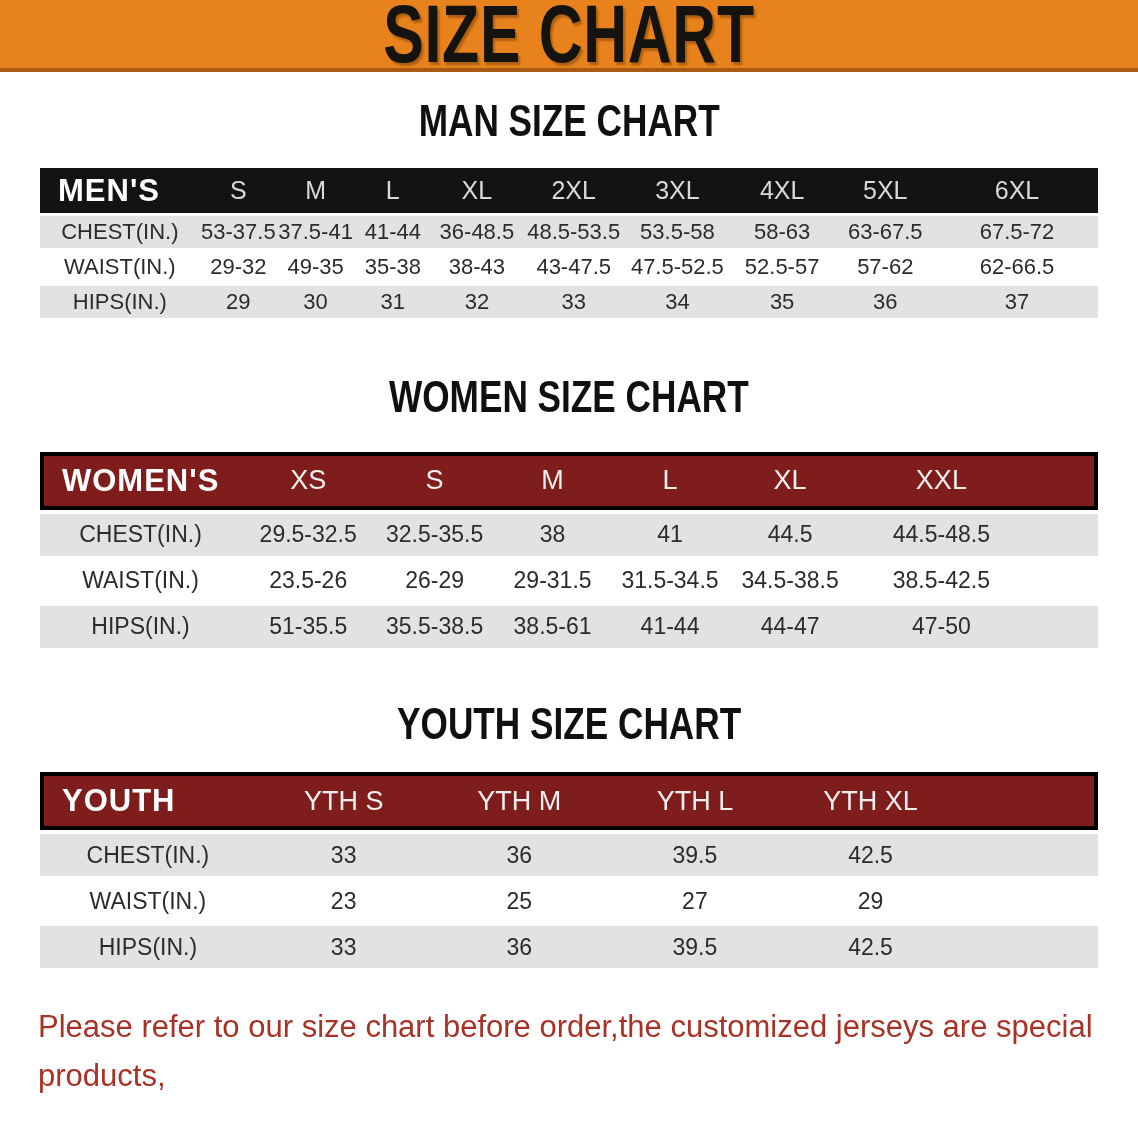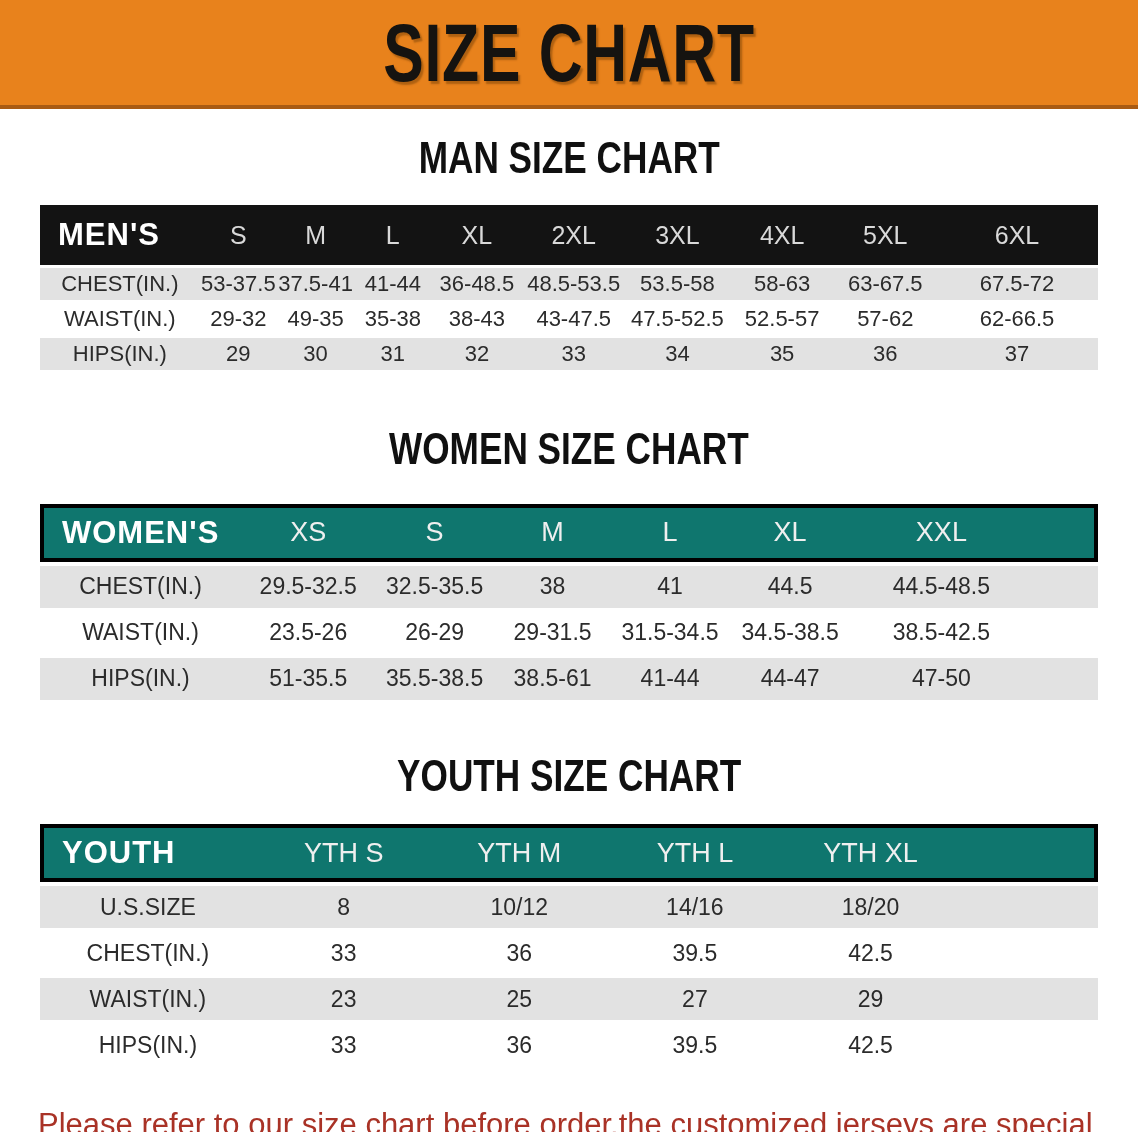--- a/index.html
+++ b/index.html
@@ -6,21 +6,21 @@
   html, body {
     margin: 0; padding: 0;
     width: 1138px; height: 1132px;
     background: #ffffff;
     overflow: hidden;
     font-family: "Liberation Sans", sans-serif;
   }
 
   
   .banner {
-    width: 1138px; height: 109px;
+    width: 1138px; height: 72px;
     background: #E8821C;
     border-bottom: 4px solid #A95B13;
     display: flex; align-items: center; justify-content: center;
   }
   .banner-text {
     display: inline-block;
     font-size: 82px; font-weight: bold;
     color: #151310;
     letter-spacing: 1px;
     transform: scaleX(0.74);
@@ -46,35 +46,35 @@
     width: 1058px;
     margin: 0 auto;
     border-collapse: separate;
     table-layout: fixed;
   }
   #men-table   { margin-top: 20px; border-spacing: 0 3px; }
   #women-table { margin-top: 26px; border-spacing: 0 4px; }
   #youth-table { margin-top: 20px; border-spacing: 0 4px; }
 
   .size-table thead th {
-    background: #0f766e;
+    background: #7f1d1d;
     color: #efefef;
     font-weight: normal;
     text-align: center;
     vertical-align: middle;
   }
   .size-table thead th.group-label {
     text-align: left;
     padding-left: 18px;
     font-weight: bold;
     color: #ffffff;
     letter-spacing: 1px;
   }
   
-  #men-table thead th { height: 60px; font-size: 25px; background: #131313; color: #d9d9d9; }
+  #men-table thead th { height: 45px; font-size: 25px; background: #131313; color: #d9d9d9; }
   #men-table thead th.group-label { font-size: 31px; color: #ffffff; }
 
   
   #women-table thead th, #youth-table thead th {
     height: 58px; font-size: 27px;
     border-top: 4px solid #000; border-bottom: 4px solid #000;
   }
   #women-table thead th:first-child, #youth-table thead th:first-child { border-left: 4px solid #000; }
   #women-table thead th:last-child,  #youth-table thead th:last-child  { border-right: 4px solid #000; }
   #women-table thead th.group-label, #youth-table thead th.group-label { font-size: 31px; }
@@ -255,28 +255,20 @@
         <th class="group-label">YOUTH</th>
         <th class="col-head">YTH S</th>
         <th class="col-head">YTH M</th>
         <th class="col-head">YTH L</th>
         <th class="col-head">YTH XL</th>
         <th class="col-head filler"></th>
       </tr>
     </thead>
     <tbody>
       <tr>
-        <td class="row-label">U.S.SIZE</td>
-        <td class="value">8</td>
-        <td class="value">10/12</td>
-        <td class="value">14/16</td>
-        <td class="value">18/20</td>
-        <td class="value filler"></td>
-      </tr>
-      <tr>
         <td class="row-label">CHEST(IN.)</td>
         <td class="value">33</td>
         <td class="value">36</td>
         <td class="value">39.5</td>
         <td class="value">42.5</td>
         <td class="value filler"></td>
       </tr>
       <tr>
         <td class="row-label">WAIST(IN.)</td>
         <td class="value">23</td>

